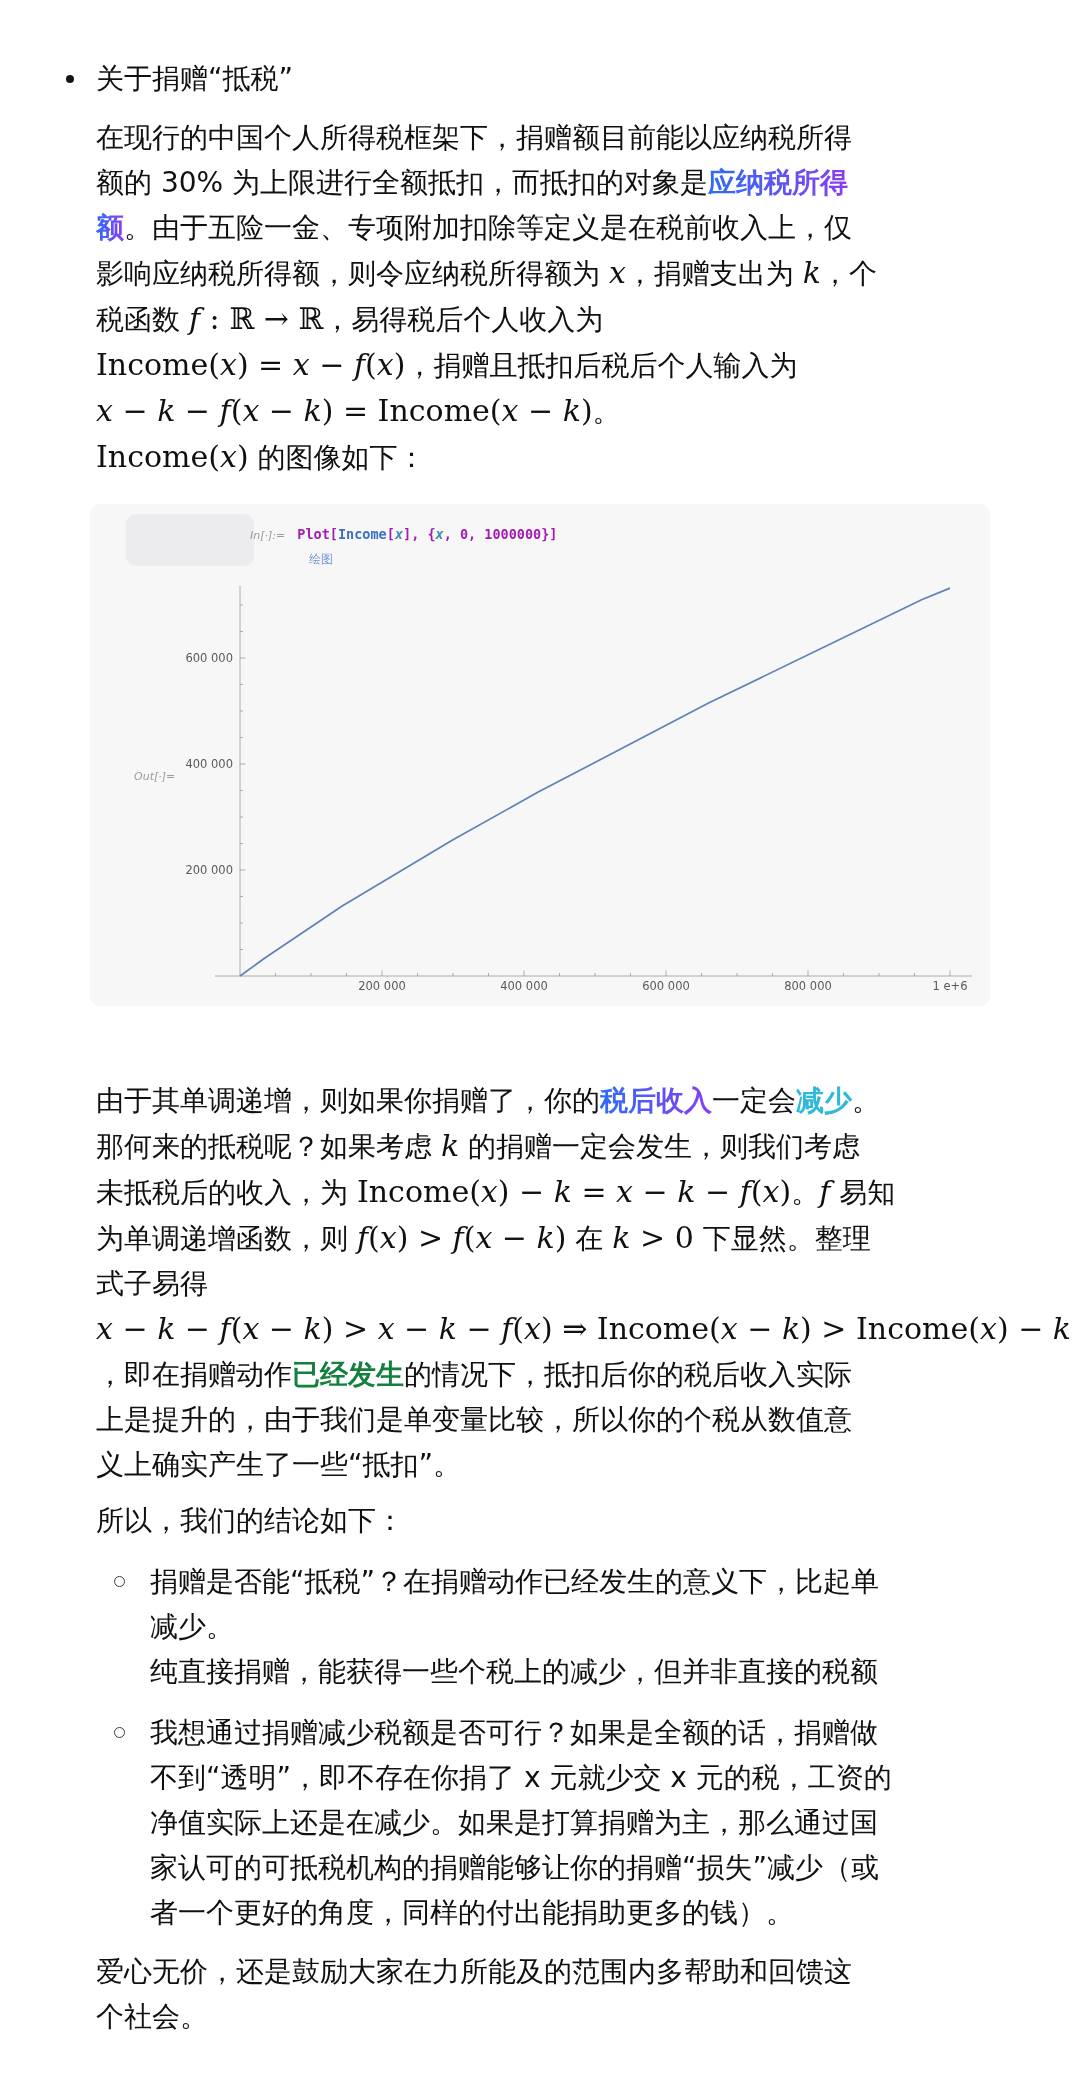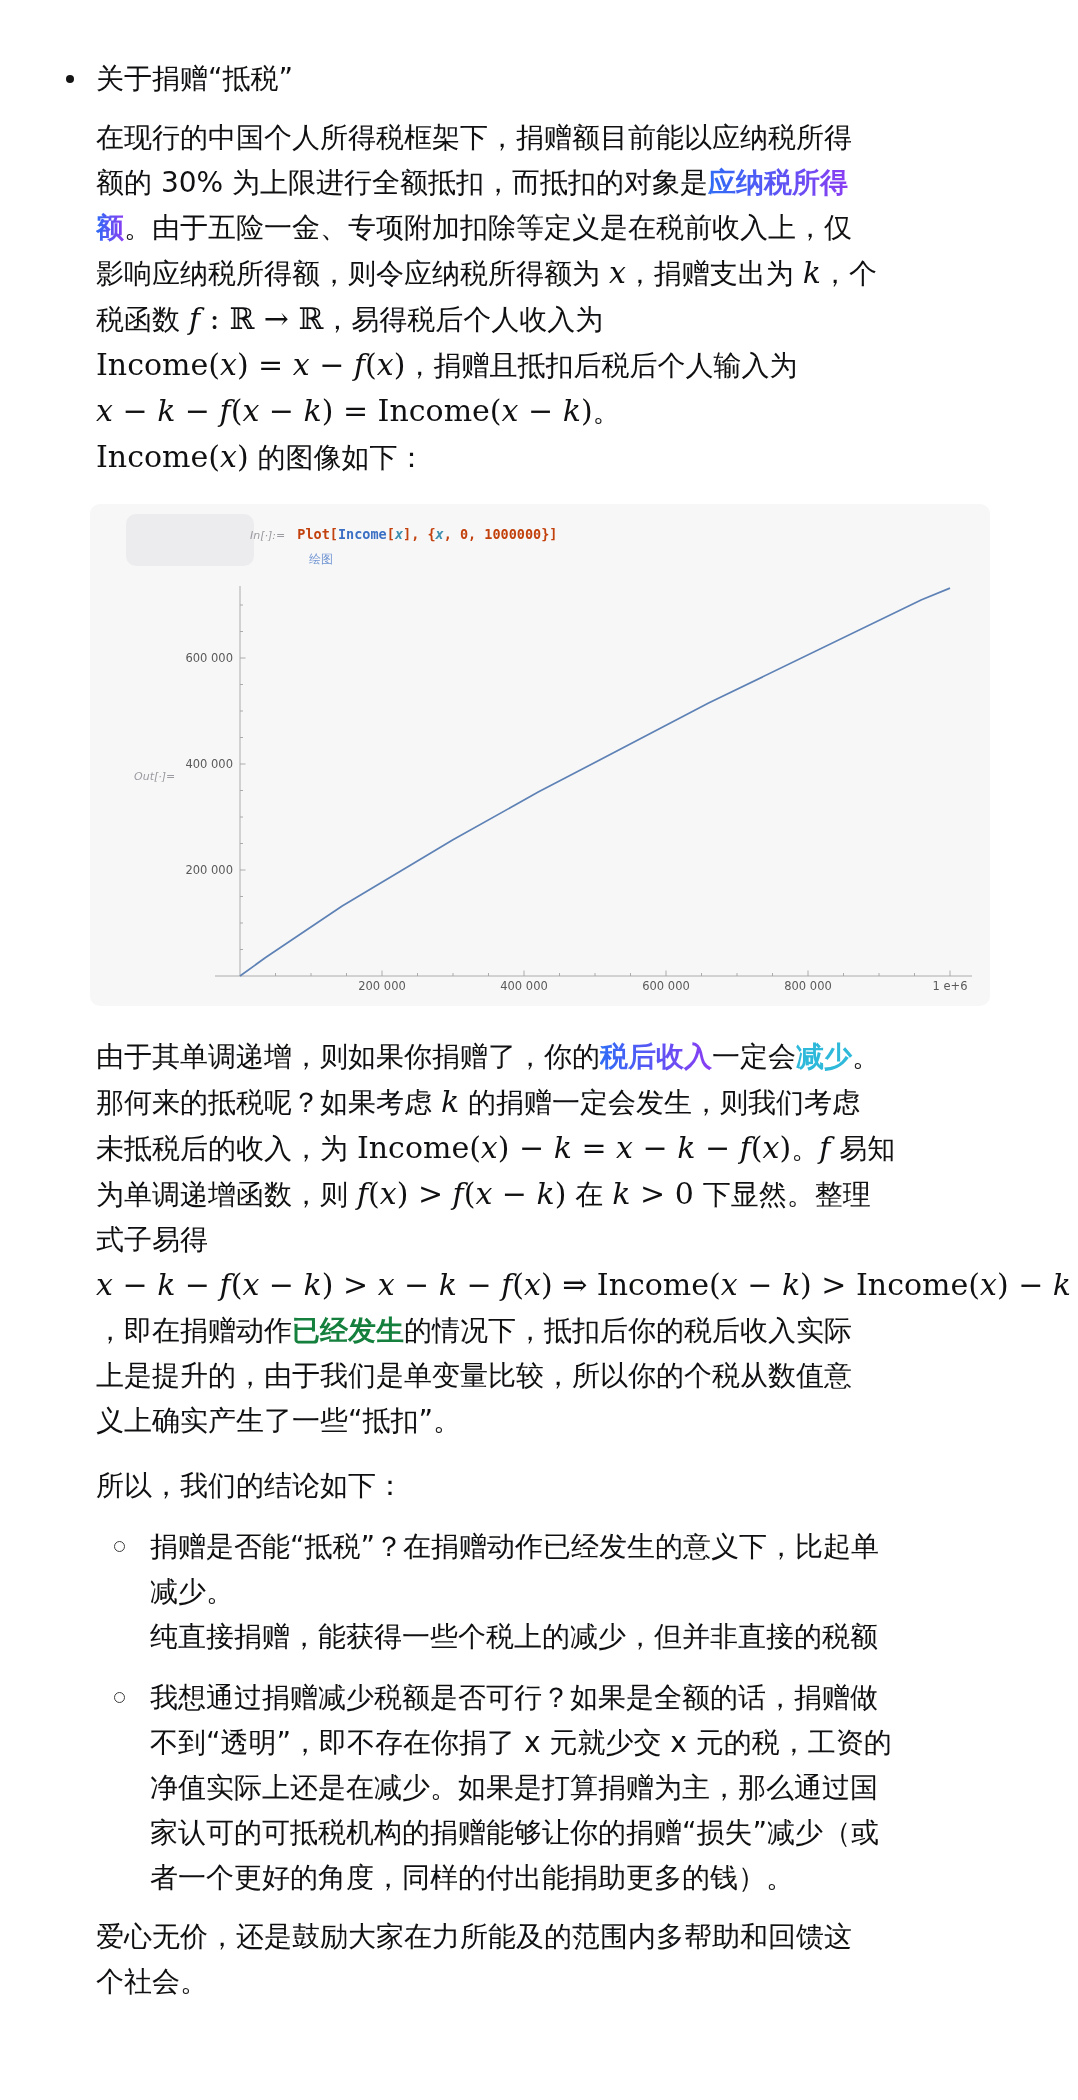--- a/index.html
+++ b/index.html
@@ -12,33 +12,33 @@
   .r-t{}
   .r-m{font-family:"DejaVu Serif","Liberation Serif",serif;font-size:30px}
   .r-m i{font-style:italic}
   .r-g{font-weight:700;background:linear-gradient(90deg,#2e6cf6,#8a3df2);-webkit-background-clip:text;background-clip:text;color:transparent}
   .r-c{font-weight:600;color:#2eb9da}
   .r-o{font-weight:600;color:#15803d}
   .bullet-title{position:relative;font-size:28px;line-height:45px;font-weight:400}
   .bullet-title .dot{position:absolute;left:-30px;top:19px;width:8px;height:8px;border-radius:50%;background:#141414}
   .blk-p1{margin-top:14px}
   .blk-p2{}
-  .blk-p3{margin-top:28px}
-  .blk-p4{margin-top:20px}
+  .blk-p3{margin-top:72px}
+  .blk-p4{margin-top:11px}
   .blk-p5{margin-top:14px}
   .sub{position:relative;margin-left:16px;margin-top:16px}
   .sub .ring{position:absolute;left:2px;top:17px;width:9px;height:9px;border:1.5px solid #3c3c3c;border-radius:50%;background:transparent}
   .sub .sub-lines{margin-left:38px}
   
   .panel{position:relative;width:900px;height:502px;margin:24px 0 0 -6px;background:#f7f7f8;border-radius:10px}
   .blob{position:absolute;left:36px;top:10px;width:128px;height:52px;background:#ececee;border-radius:10px}
   .cell-in{position:absolute;left:160px;top:20px;white-space:nowrap}
   .in-label{font-style:italic;color:#9b9ba1;font-size:11px;margin-right:7px}
   .code{font-family:"DejaVu Sans Mono","Liberation Mono",monospace;font-weight:bold;font-size:13.5px}
-  .tok-k{color:#c2410c}
+  .tok-k{color:#a21caf}
   .tok-fn{color:#3b6fc4}
   .tok-v{color:#3f8fae;font-style:italic}
   .fig-caption{position:absolute;left:219px;top:47px;font-size:12px;color:#7195d2}
   .out-label{position:absolute;left:44px;top:266px;font-size:11px;font-style:italic;color:#9b9ba1}
   .plot-svg{position:absolute;left:70px;top:80px}
   .tick-label{font-size:11.5px;fill:#5a5a5a;font-family:"DejaVu Sans","Liberation Sans",sans-serif}
 </style>
 </head>
 <body>
 

